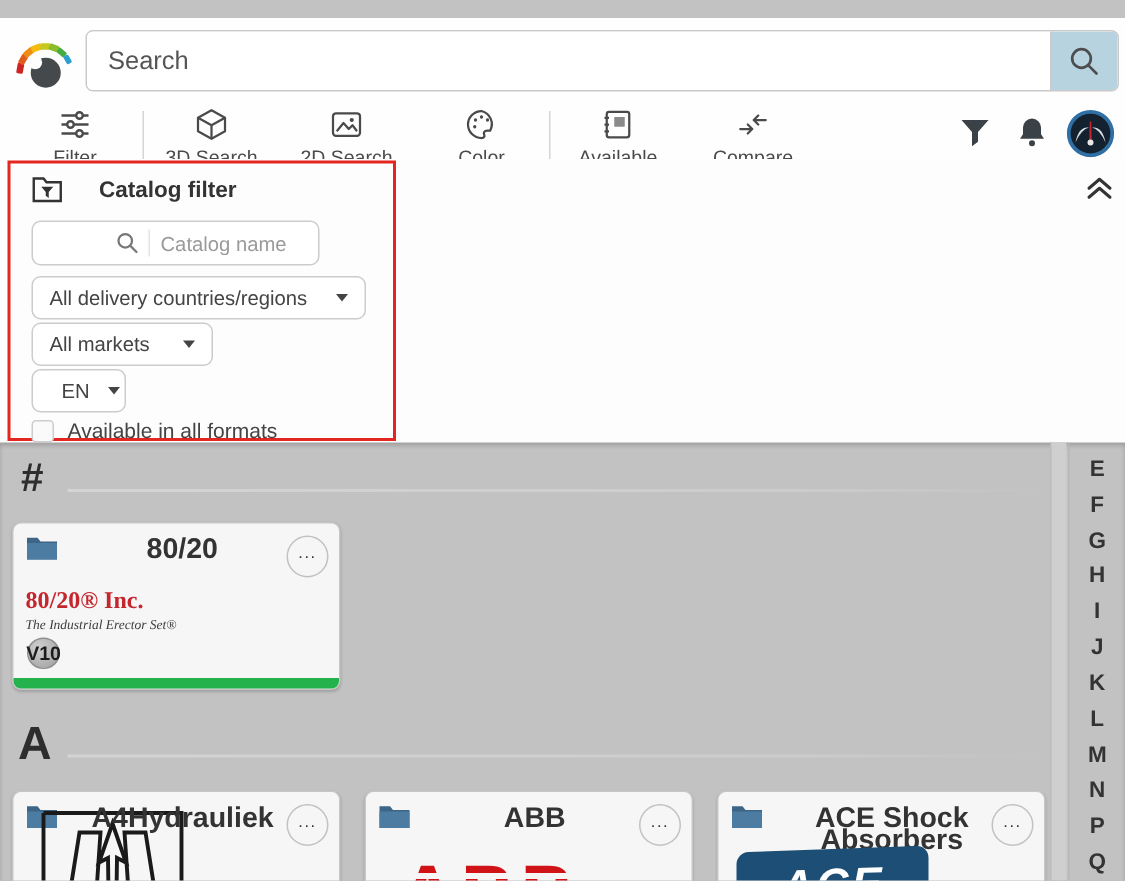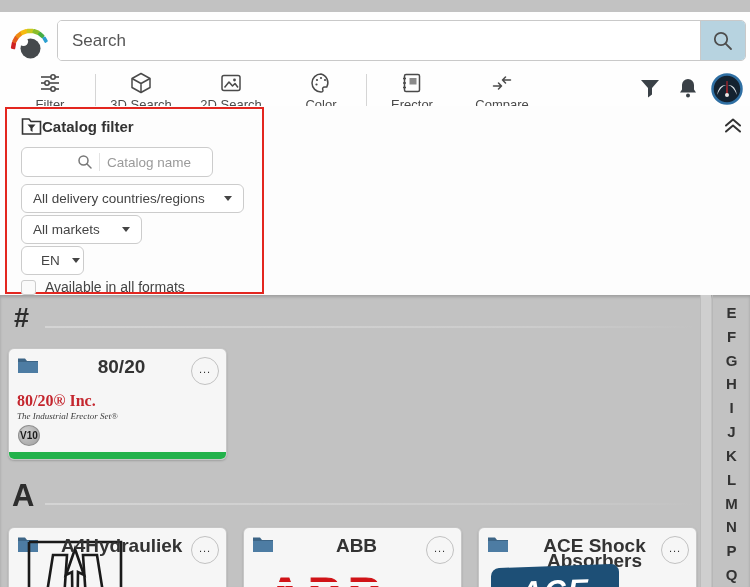--- a/index.html
+++ b/index.html
@@ -27,21 +27,21 @@
   .tb-sep { width:1px; height:36px; background:#d5d5d5; }
   .tb-right { position:absolute; top:56px; right:0; height:47px; width:115px; }
   .funnel-icn { position:absolute; left:4px; top:9px; cursor:pointer; }
   .bell-icn   { position:absolute; left:41px; top:8px; cursor:pointer; }
   .avatar     { position:absolute; left:76px; top:5px; width:32px; height:32px; cursor:pointer; }
 
   
   .panel-zone { position:absolute; left:0; top:106px; width:750px; height:189px; background:#fdfdfd; }
   .red-box { position:absolute; left:5px; top:1px; width:259px; height:187px;
     border:2px solid #e3261f; background:#fdfdfd; }
-  .fp-head { position:absolute; left:14px; top:8px; display:flex; align-items:center; gap:0; }
+  .fp-head { position:absolute; left:14px; top:8px; display:flex; align-items:center; gap:24px; }
   .fp-title { font-size:15px; font-weight:bold; color:#333; }
   .fp-search { position:absolute; left:14px; top:38px; width:192px; height:30px;
     border:1px solid #ccc; border-radius:6px; background:#fff; display:flex; align-items:center;padding-left:46px; }
   .fp-search .mag { padding:0 6px 0 9px; display:flex; }
   .fp-search .vsep { width:1px; height:18px; background:#e3e3e3; margin-right:7px; }
   .fp-search input { border:none; outline:none; flex:1; min-width:0; font-size:13.5px; color:#555;
     font-family:"Liberation Sans", sans-serif; background:transparent; }
   .fp-search input::placeholder { color:#9a9a9a; opacity:1; }
   .dd { position:absolute; left:14px; height:29px; border:1px solid #ccc; border-radius:6px;
     background:#fff; display:flex; align-items:center; justify-content:space-between;
@@ -85,21 +85,21 @@
 
   .card-8020 { left:8px; top:53px; height:112px; }
   .logo8020 { position:absolute; left:8px; top:42px; }
   .logo8020 .l1x { font-family:"Liberation Serif", serif; font-weight:bold; font-size:16px;
     color:#c4262e; line-height:20px; }
   .logo8020 .l2x { font-family:"Liberation Serif", serif; font-style:italic; font-size:9px;
     color:#3c3c3c; line-height:11px; }
   .v10 { position:absolute; left:9px; bottom:13px; width:22px; height:21px; border-radius:50%;
     background:radial-gradient(circle at 35% 30%, #cfcfcf, #9f9f9f); border:1px solid #8f8f8f;
     display:flex; align-items:center; justify-content:center;
-    font-size:10px; font-weight:bold; color:#1c1c1c; }
+    font-size:13px; font-weight:bold; color:#1c1c1c; }
   .greenbar { position:absolute; left:0; right:0; bottom:0; height:7px; background:#23b24b;
     border-radius:0 0 5px 5px; }
 
   .row-a .card { top:232px; height:120px; }
   .card-a4  { left:8px; }
   .card-abb { left:243px; }
   .card-ace { left:478px; }
   .a4logo { position:absolute; left:18px; top:11px; }
   .abblogo { position:absolute; left:24px; top:38px; font-weight:bold; font-size:47px;
     letter-spacing:6px; color:#d01317; font-family:"Liberation Sans", sans-serif;
@@ -192,21 +192,21 @@
       <div class="tb-item">
         <svg width="24" height="24" viewBox="0 0 24 24">
           <g stroke="#4a4a4a" stroke-width="1.5" fill="none">
             <rect x="4.5" y="3.5" width="15" height="17" rx="1.5"></rect>
             <line x1="3" y1="7.5" x2="6" y2="7.5"></line>
               <line x1="3" y1="12" x2="6" y2="12"></line>
             <line x1="3" y1="16.5" x2="6" y2="16.5"></line>
             <rect x="9.5" y="7" width="7" height="6.5" fill="#8a8a8a" stroke="none"></rect>
           </g>
         </svg>
-        <span class="lbl">Erector</span>
+        <span class="lbl">Available</span>
       </div>
       <div class="tb-item">
         <svg width="24" height="24" viewBox="0 0 24 24">
           <g stroke="#4a4a4a" stroke-width="1.5" fill="none" stroke-linecap="round" stroke-linejoin="round">
             <path d="M3.5 15 h8 M11.5 15 l-3 -3 M11.5 15 l-3 3"></path>
             <path d="M20.5 9 h-8 M12.5 9 l3 -3 M12.5 9 l3 3"></path>
           </g>
         </svg>
         <span class="lbl">Compare</span>
       </div>

